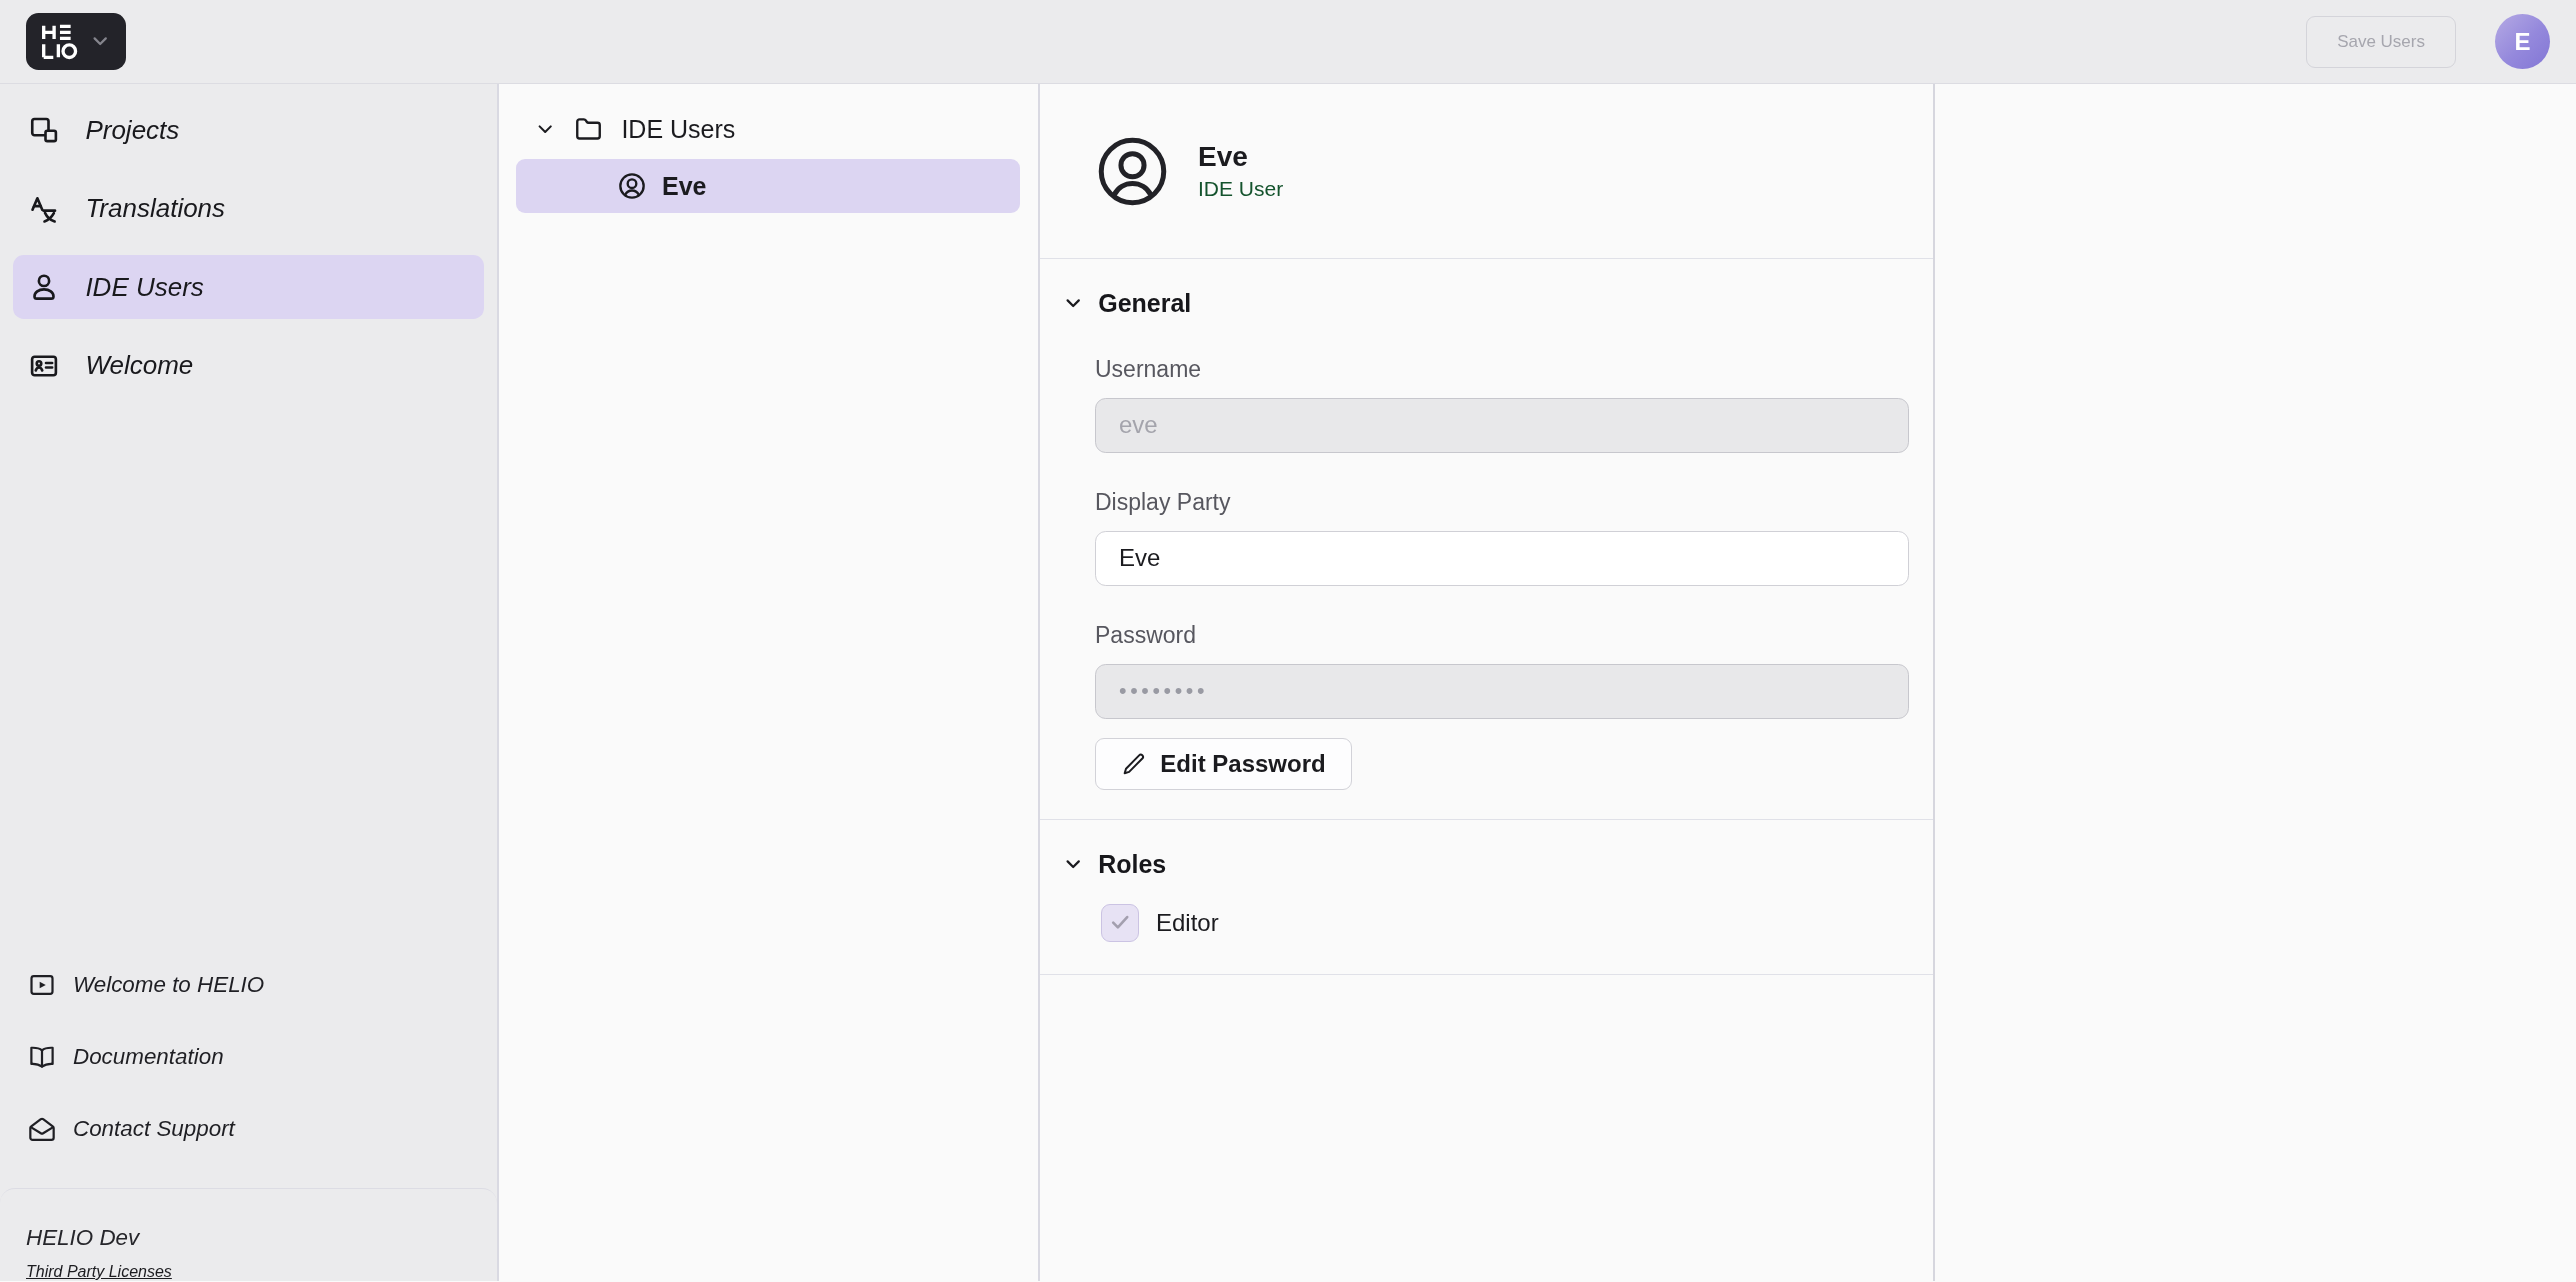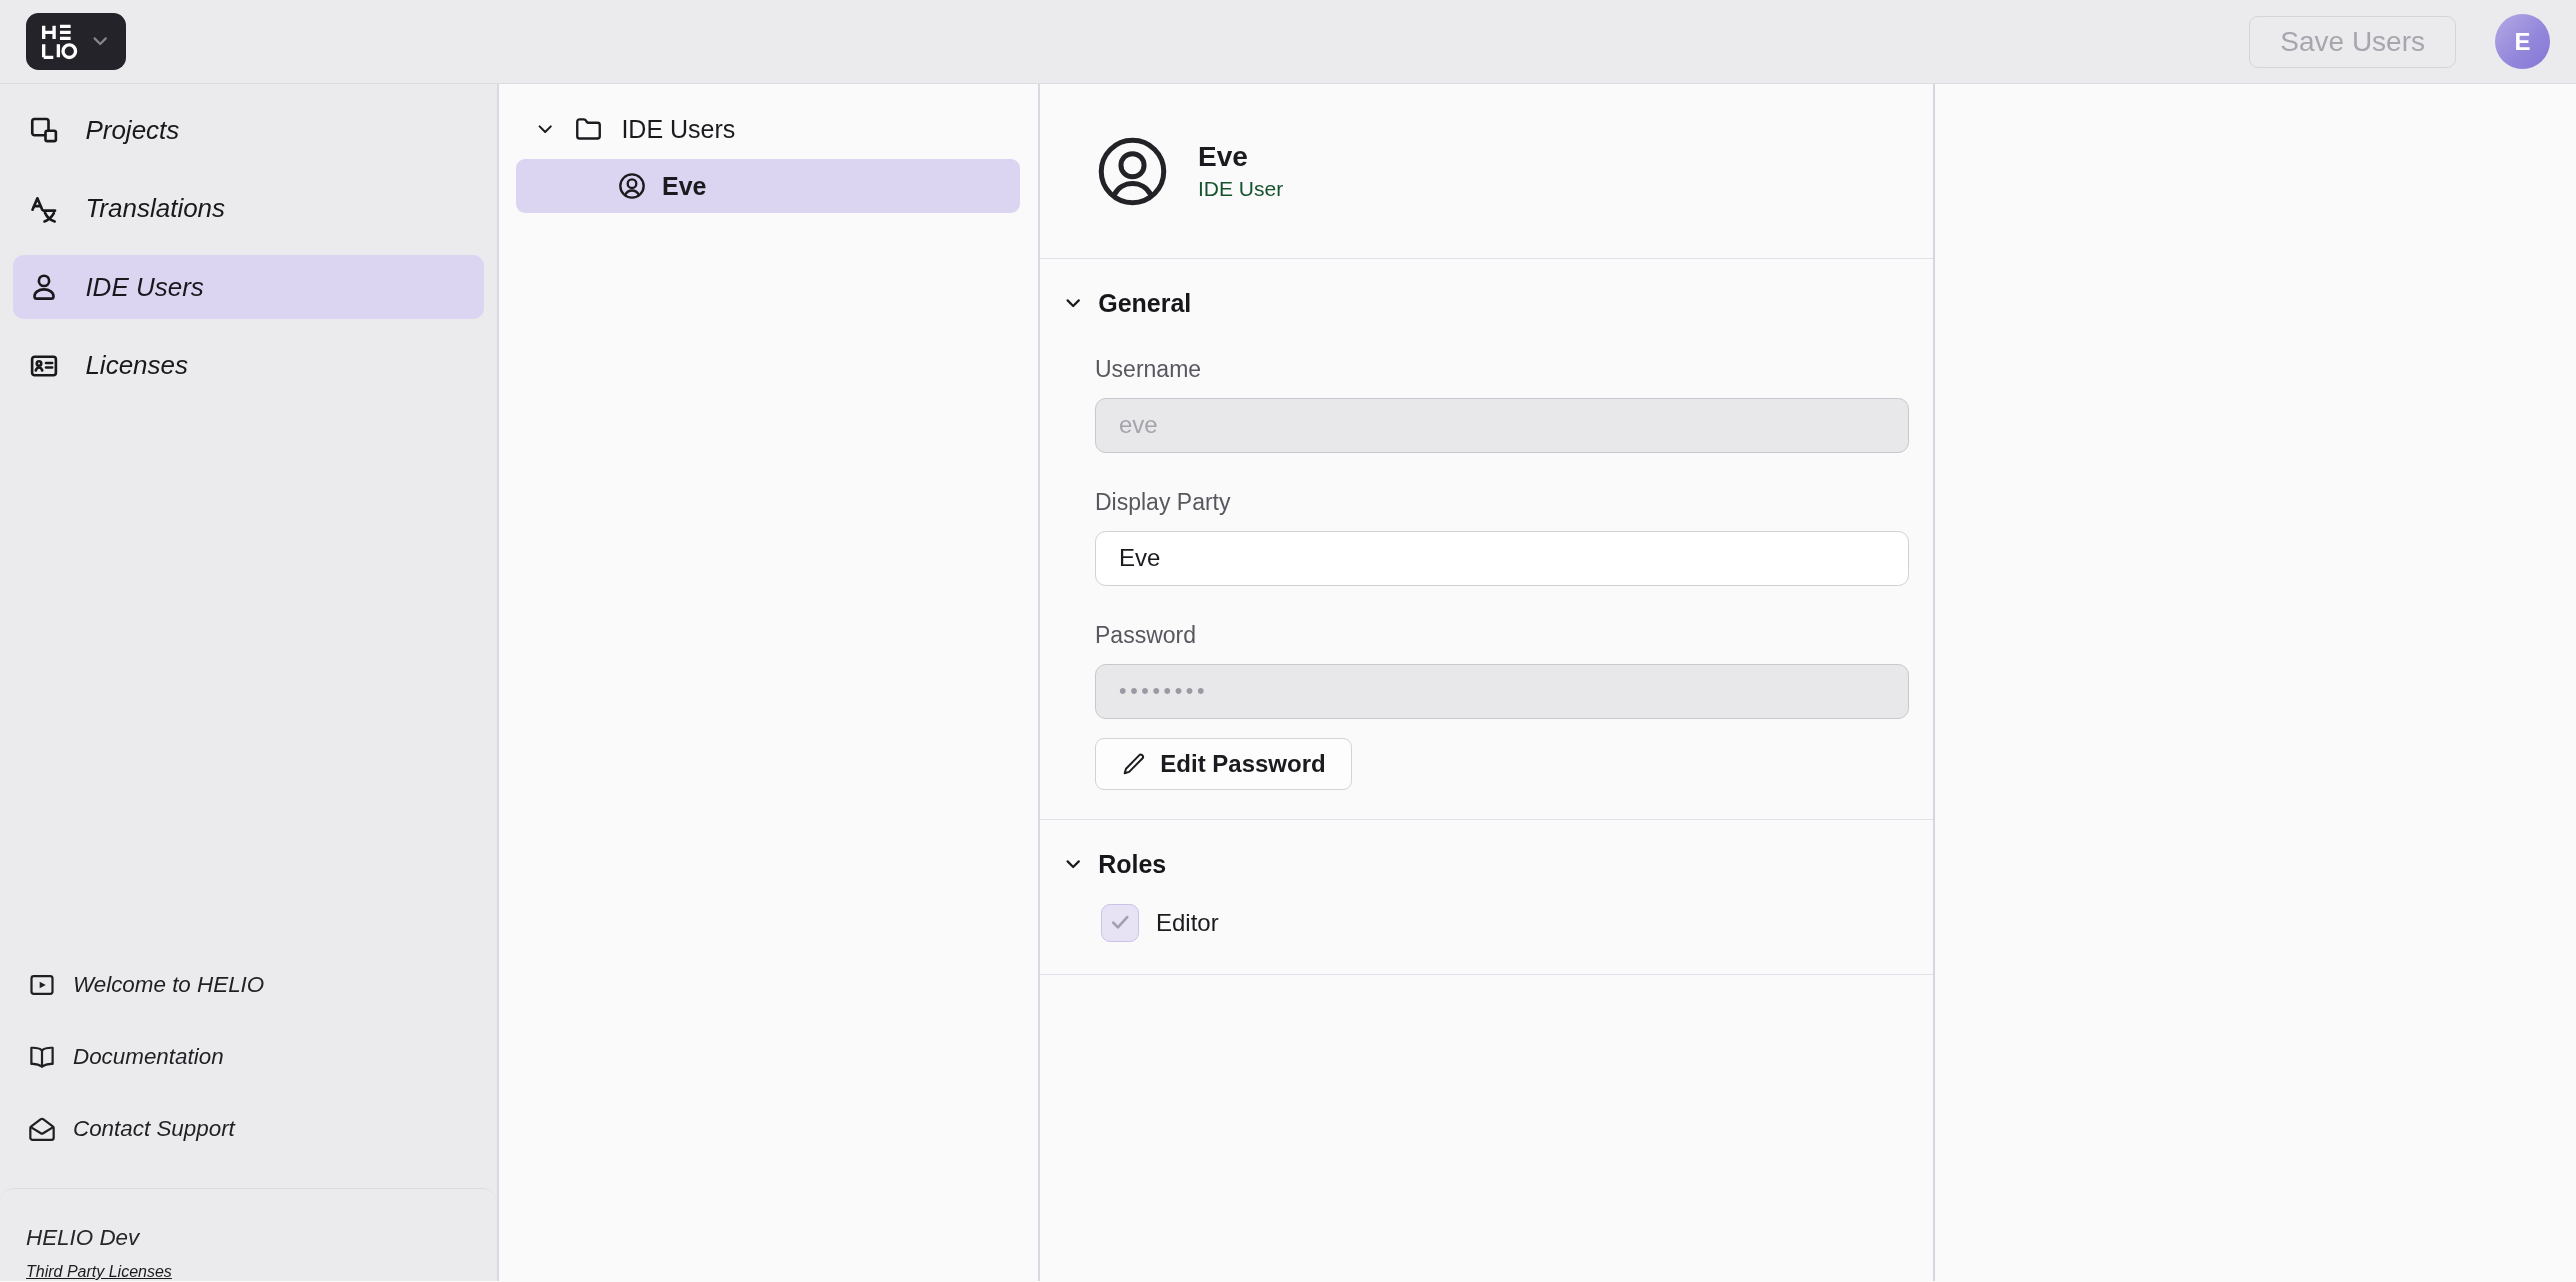--- a/index.html
+++ b/index.html
@@ -6,21 +6,21 @@
   html,body { width:2576px; height:1283px; overflow:hidden;
     font-family:"Liberation Sans","DejaVu Sans",sans-serif; color:#1b1b1f; background:#fafafa; }
 
   
   .topbar { height:84px; background:#ebebed; border-bottom:1.8px solid #dcdce2;
     display:flex; align-items:center; padding:0 26px; }
   .logo-btn { width:100px; height:57px; background:#232329; border-radius:12.5px;
     display:flex; align-items:center; justify-content:center; gap:8px; cursor:pointer; }
   .topbar-spacer { flex:1; }
   .save-btn { height:52px; padding:0 30px; border:1.8px solid #d4d4da; border-radius:9px;
-    background:transparent; color:#a6a6ae; font-size:28px; font-weight:500;
+    background:transparent; color:#a6a6ae; font-size:17px; font-weight:500;
     font-family:inherit; display:flex; align-items:center; }
   .avatar { width:55px; height:55px; border-radius:50%; margin-left:39px;
     background:linear-gradient(135deg,#b5aae4 0%,#9488dc 55%,#8276d5 100%);
     color:#fff; font-size:24px; font-weight:700; display:flex; align-items:center; justify-content:center; }
 
   
   .app { display:flex; height:1197px; }
 
   
   .sidebar { width:499px; background:#ebebed; border-right:2.7px solid #d9d9e2;
@@ -147,21 +147,21 @@
 
     <div class="nav-item">
       <span style="display:flex;">
         <svg class="ic" viewBox="0 0 24 24" style="stroke-width:2.1;">
           <rect x="2.5" y="4.6" width="19" height="14.8" rx="2"></rect>
           <circle cx="8" cy="10" r="1.8"></circle>
           <path d="M5.4 15.6c.5-1.6 1.4-2.4 2.6-2.4s2.1.8 2.6 2.4"></path>
           <path d="M13.6 9.6h4.9M13.6 13.2h4.9"></path>
         </svg>
       </span>
-      <span>Licenses</span>
+      <span>Welcome</span>
     </div>
 
     <div class="sidebar-spacer"></div>
 
     <div class="util-item">
       <span style="display:flex;">
         <svg class="ic" viewBox="0 0 24 24" style="stroke-width:1.9;">
           <rect x="3" y="4.4" width="18" height="15.2" rx="2"></rect>
           <path d="M10 9.2l5.2 2.8L10 14.8Z" fill="currentColor" stroke="none"></path>
         </svg>

